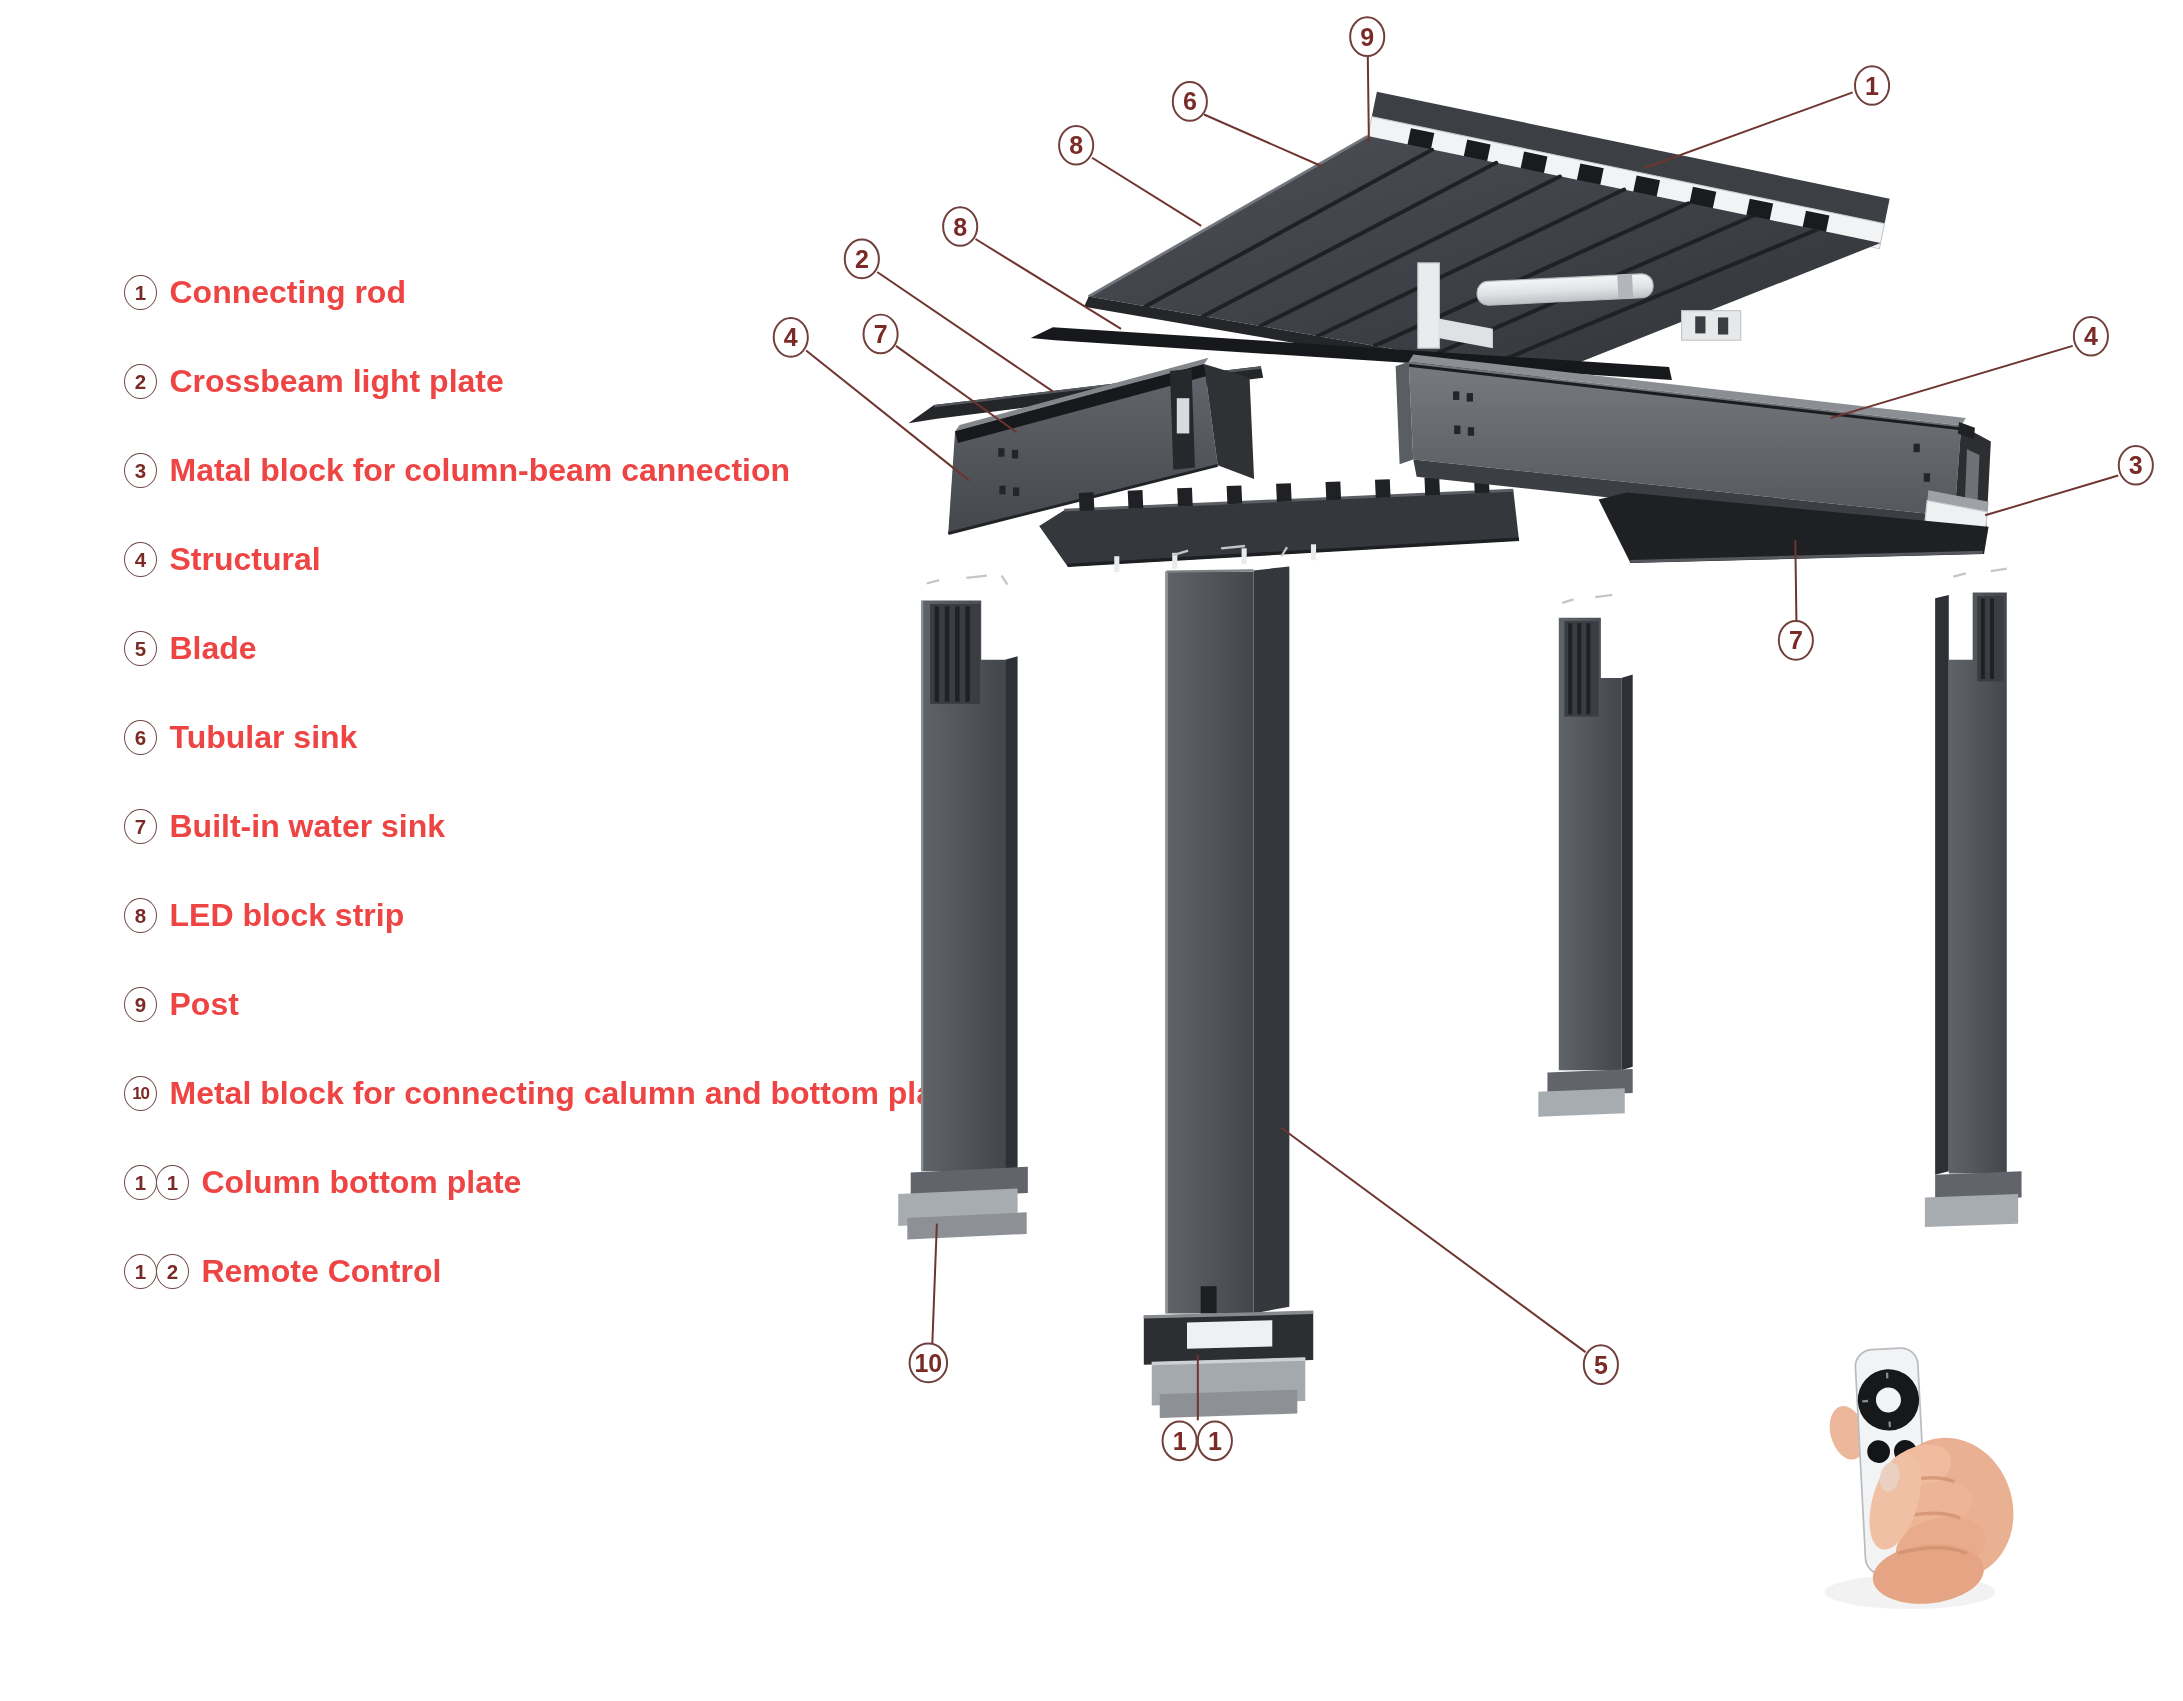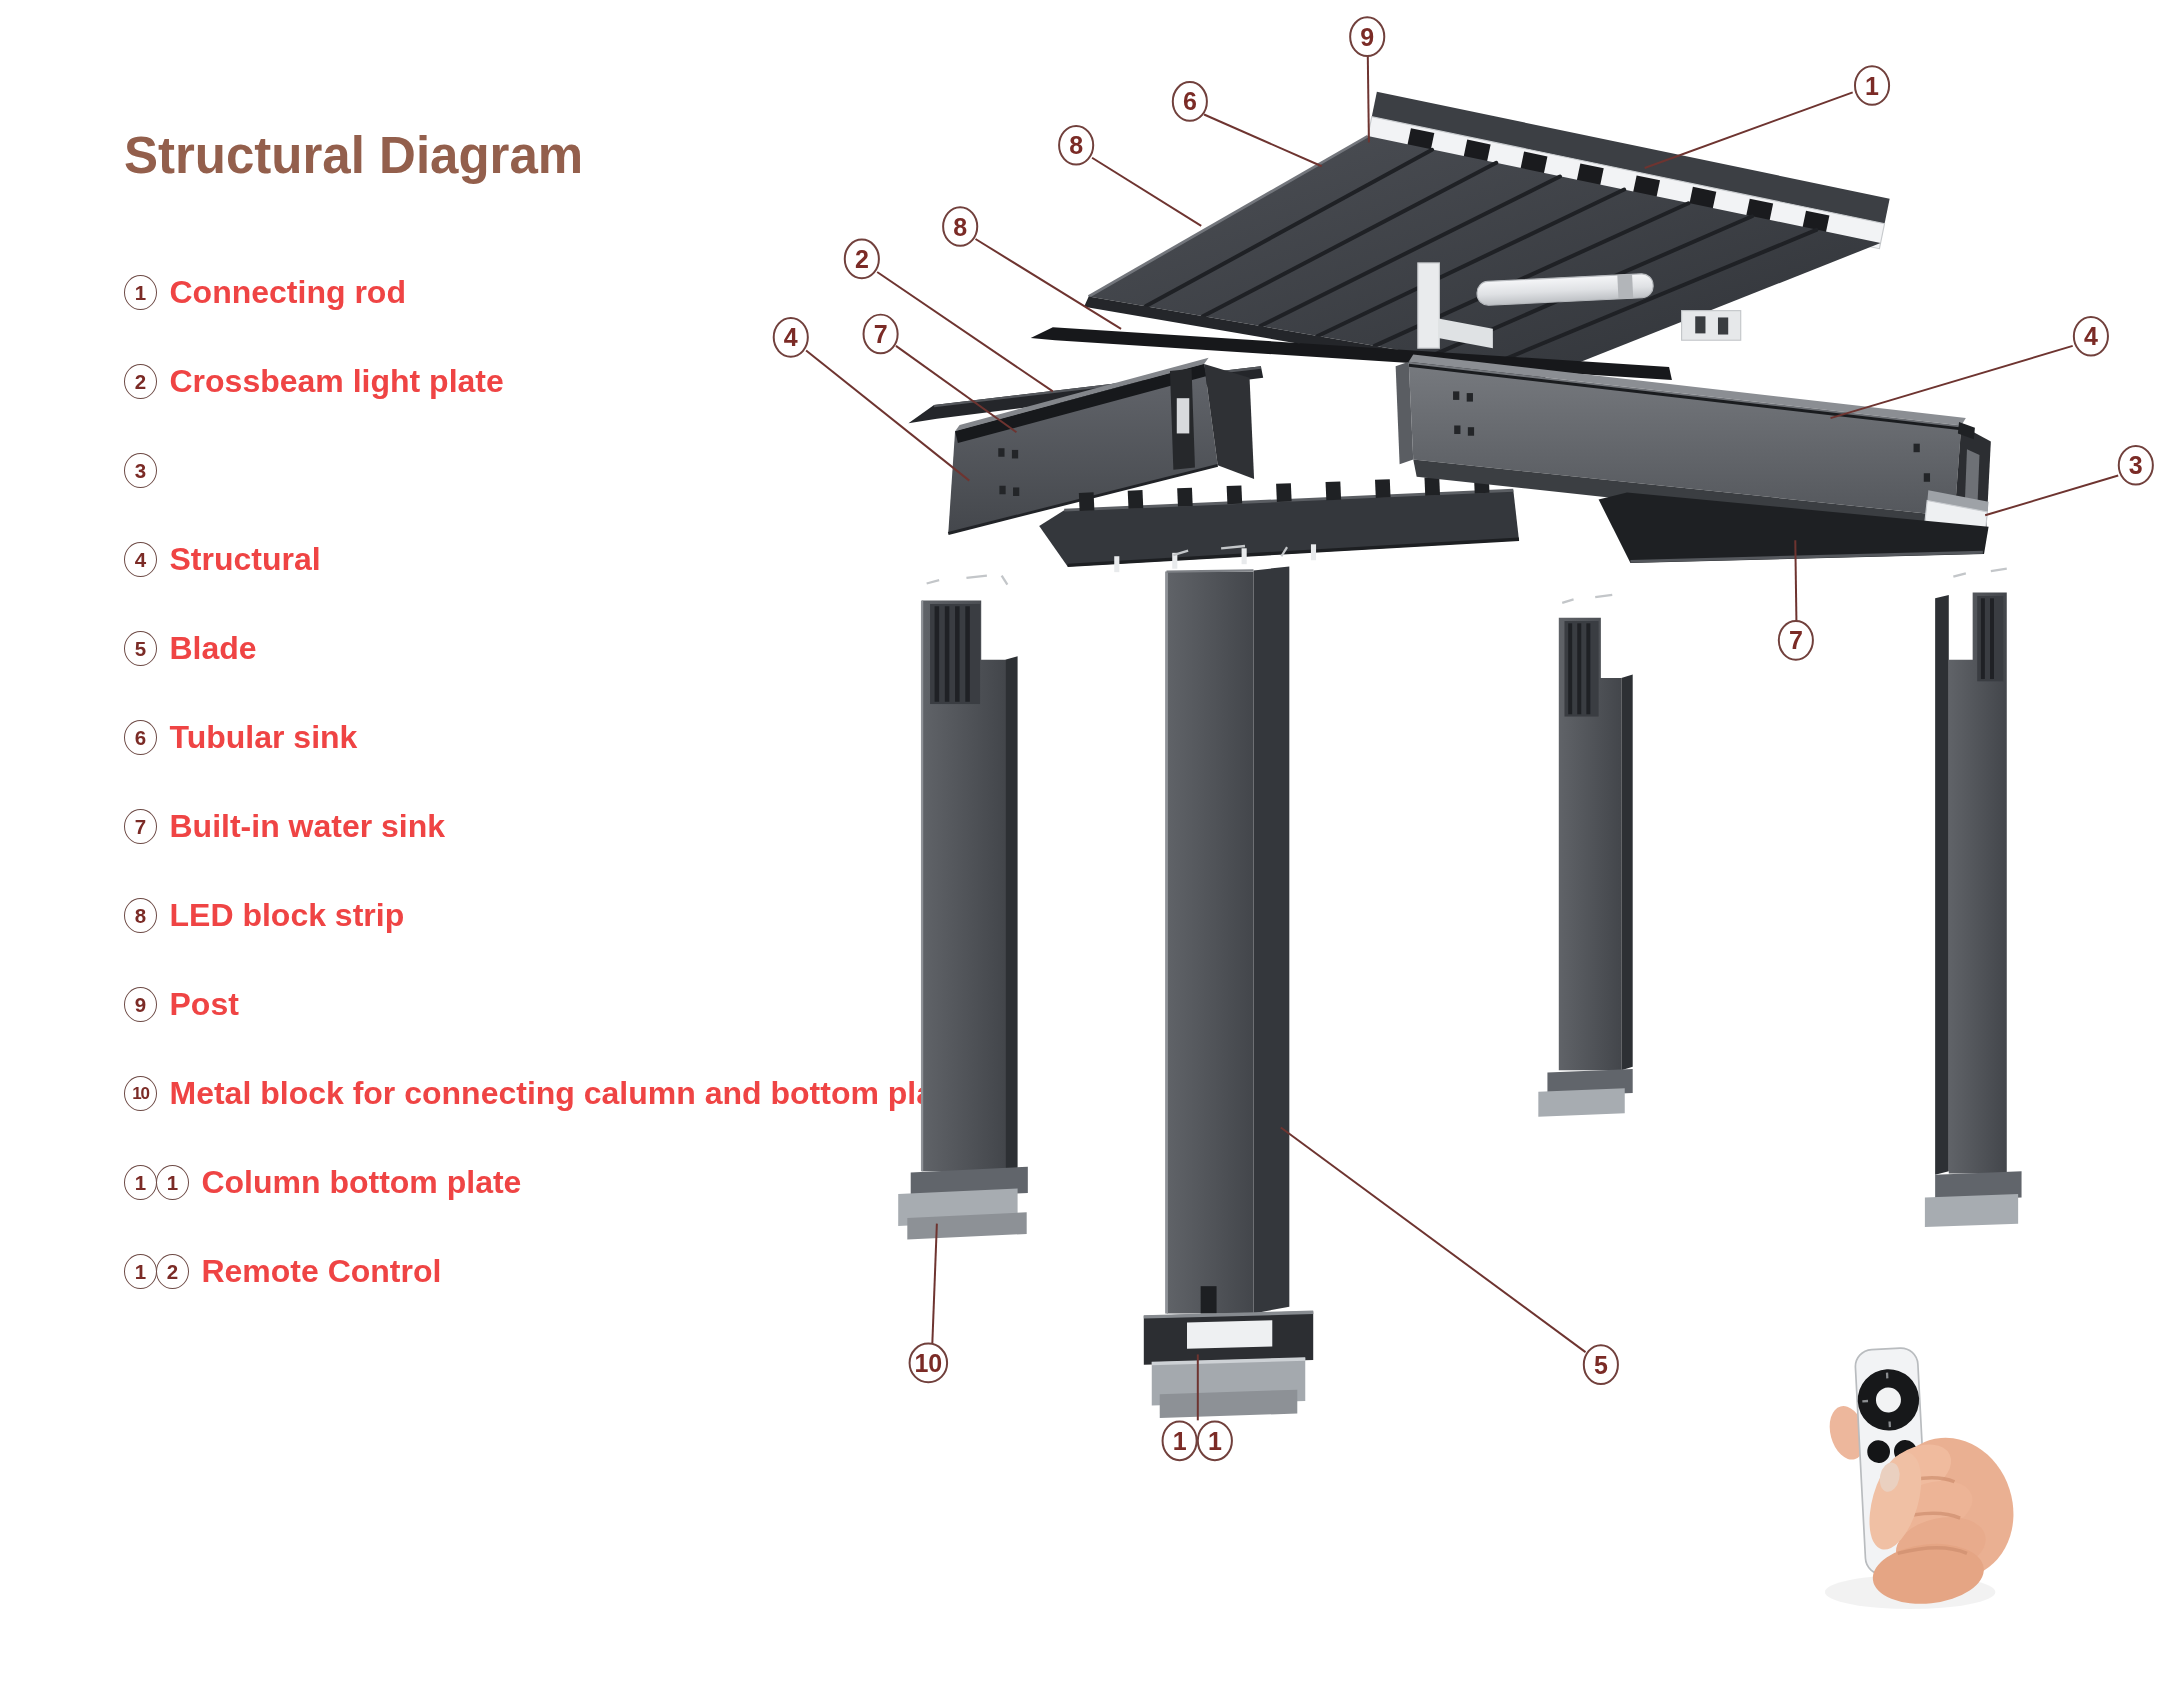--- a/index.html
+++ b/index.html
@@ -22,41 +22,41 @@
   .lg-circle + .lg-circle{margin-left:-1.1px;}
   .lg-circle.two{font-size:17px;letter-spacing:-1.1px;}
   .lg-label{color:#ef4444;font-size:32px;font-weight:bold;white-space:nowrap;}
   .callout-digit{font-size:44px;font-weight:bold;fill:#7b2b26;}
 </style>
 </head>
 <body>
 
 <div id="stage">
 
-  <h1 class="page-title">Structural Diagram</h1>
 
   <div id="legend">
     <div class="lg-item">
       <span class="lg-circles">
           <span class="lg-circle">1</span>
         </span>
       <span class="lg-label">Connecting rod</span>
     </div>
 
     <div class="lg-item">
       <span class="lg-circles">
           <span class="lg-circle">2</span>
         </span>
       <span class="lg-label">Crossbeam light plate</span>
     </div>
 
     <div class="lg-item">
       <span class="lg-circles">
           <span class="lg-circle">3</span>
         </span>
+      <span class="lg-label">Matal block for column-beam cannection</span>
     </div>
 
     <div class="lg-item">
       <span class="lg-circles">
           <span class="lg-circle">4</span>
         </span>
       <span class="lg-label">Structural</span>
     </div>
 
     <div class="lg-item">

